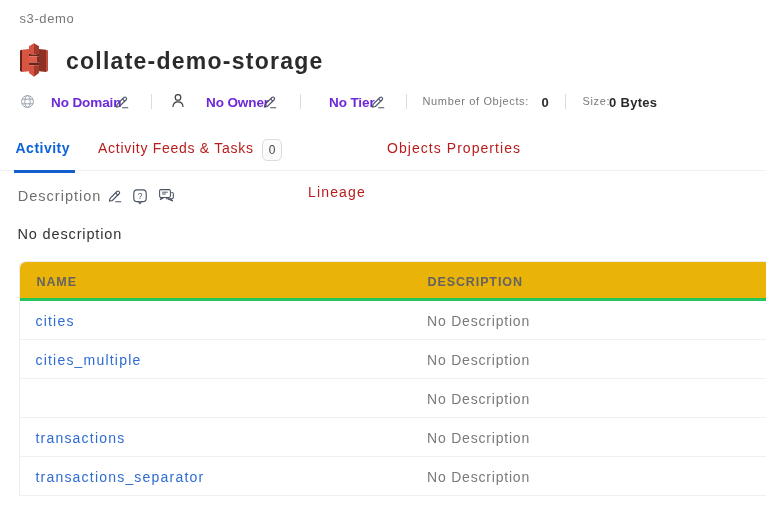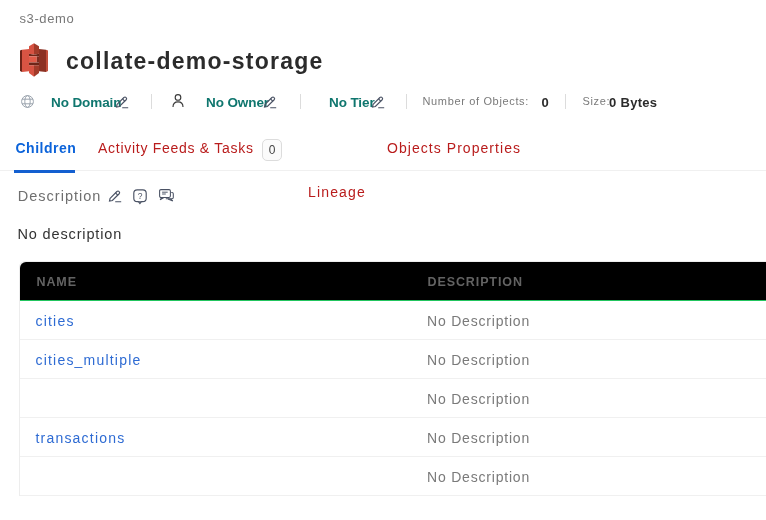--- a/index.html
+++ b/index.html
@@ -2,35 +2,35 @@
 <html><head>
 <meta charset="utf-8">
 <style>
   * { margin:0; padding:0; box-sizing:border-box; }
   html,body { background:#fff; }
   body { width:766px; height:520px; font-family:"Liberation Sans", sans-serif; position:relative; overflow:hidden; }
   .abs { position:absolute; }
   .crumb { left:19.5px; top:11px; font-size:13px; color:#787878; letter-spacing:.6px; }
   .title { left:66px; top:48px; font-size:23px; font-weight:700; color:#2b2b2b; letter-spacing:1.25px; }
   
-  .m-dark { font-size:13.5px; color:#0f766e; font-weight:700; letter-spacing:-.1px;padding-left:12px; }
+  .m-dark { font-size:13.5px; color:#6d28d9; font-weight:700; letter-spacing:-.1px;padding-left:12px; }
   .m-gray { font-size:11px; color:#7a7a7a; letter-spacing:.65px; top:95px; }
   .m-bold { font-size:13px; color:#2b2b2b; font-weight:700; letter-spacing:.3px; }
   .sep { width:1px; height:15px; background:#dcdcdc; top:94px; }
   
   .tab { font-size:14px; color:#b91c1c; top:140px; }
   .tab-active { color:#0b63da; font-weight:700; }
   .tabline { left:0; top:170px; width:766px; height:1px; background:#f0f0f0; }
   .tabink { left:14px; top:170px; width:61px; height:3px; background:#135fd0; }
   .badge { left:262px; top:139px; width:20px; height:22px; border:1px solid #dcdcdc; border-radius:5px; background:#fbfbfb; font-size:12px; color:#444; text-align:center; line-height:20px; }
   .desclabel { left:17.8px; top:188px; font-size:14.5px; color:#6f6f6f; font-weight:500; letter-spacing:1px; }
   .nodesc { left:17.5px; top:226px; font-size:14.5px; color:#333; letter-spacing:.85px; }
   
   .tbl { left:19px; top:261px; width:747px; border-top:1px solid #ededed; border-left:1px solid #ededed; border-top-left-radius:6px; }
-  .thead { height:39px; background:#000000; border-bottom:1px solid #22c55e; border-top-left-radius:6px; position:relative; }
+  .thead { height:39px; background:#eab308; border-bottom:3px solid #22c55e; border-top-left-radius:6px; position:relative; }
   .th { position:absolute; top:13px; font-size:12.5px; font-weight:700; color:#636363; letter-spacing:.9px; }
   .row { height:39px; border-bottom:1px solid #f0f0f0; position:relative; }
   .link { position:absolute; left:15.5px; top:12px; font-size:14px; color:#2e6bd3; letter-spacing:1.2px; }
   .nd { position:absolute; left:407px; top:12px; font-size:14px; color:#7a7a7a; letter-spacing:.8px; }
 </style>
 </head>
 <body>
   <div class="abs crumb">s3-demo</div>
 
   <svg class="abs" style="left:20px; top:43px;" width="28" height="34" viewBox="0 0 28 34">
@@ -75,21 +75,21 @@
     <path d="M3.1 10.3 L9.9 3.5 a1.6 1.6 0 0 1 2.26 2.26 L5.4 12.5 L2.5 13 Z"></path>
     <path d="M8.5 4.9 L11 7.4 M8.2 13.7 H14.2"></path>
   </svg>
   <div class="abs sep" style="left:406px;"></div>
   <div class="abs m-gray" style="left:422.5px;">Number of Objects:</div>
   <div class="abs m-bold" style="left:541.5px; top:94.5px;">0</div>
   <div class="abs sep" style="left:565px;"></div>
   <div class="abs m-gray" style="left:582.5px;">Size:</div>
   <div class="abs m-bold" style="left:609px; top:94.5px;">0 Bytes</div>
 
-  <div class="abs tab tab-active" style="left:15.5px; letter-spacing:.5px;">Children</div>
+  <div class="abs tab tab-active" style="left:15.5px; letter-spacing:.5px;">Activity</div>
   <div class="abs tab" style="left:98px; letter-spacing:.72px;">Activity Feeds &amp; Tasks</div>
   <div class="abs badge">0</div>
   <div class="abs tab" style="left:308px; letter-spacing:1.15px;margin-top:44px;">Lineage</div>
   <div class="abs tab" style="left:387px; letter-spacing:1.05px;">Objects Properties</div>
   <div class="abs tabline"></div>
   <div class="abs tabink"></div>
 
   <div class="abs desclabel">Description</div>
   <svg class="abs" style="left:107px; top:188px;" width="16" height="16" viewBox="0 0 16 16" fill="none" stroke="#4a5264" stroke-width="1.15">
     <path d="M3.1 10.3 L9.9 3.5 a1.6 1.6 0 0 1 2.26 2.26 L5.4 12.5 L2.5 13 Z"></path>
@@ -123,15 +123,16 @@
       <span class="nd">No Description</span>
     </div>
     <div class="row">
       <span class="nd">No Description</span>
     </div>
     <div class="row">
       <span class="link">transactions</span>
       <span class="nd">No Description</span>
     </div>
     <div class="row">
+      <span class="link">transactions_separator</span>
       <span class="nd">No Description</span>
     </div>
   </div>
 
 </body></html>

